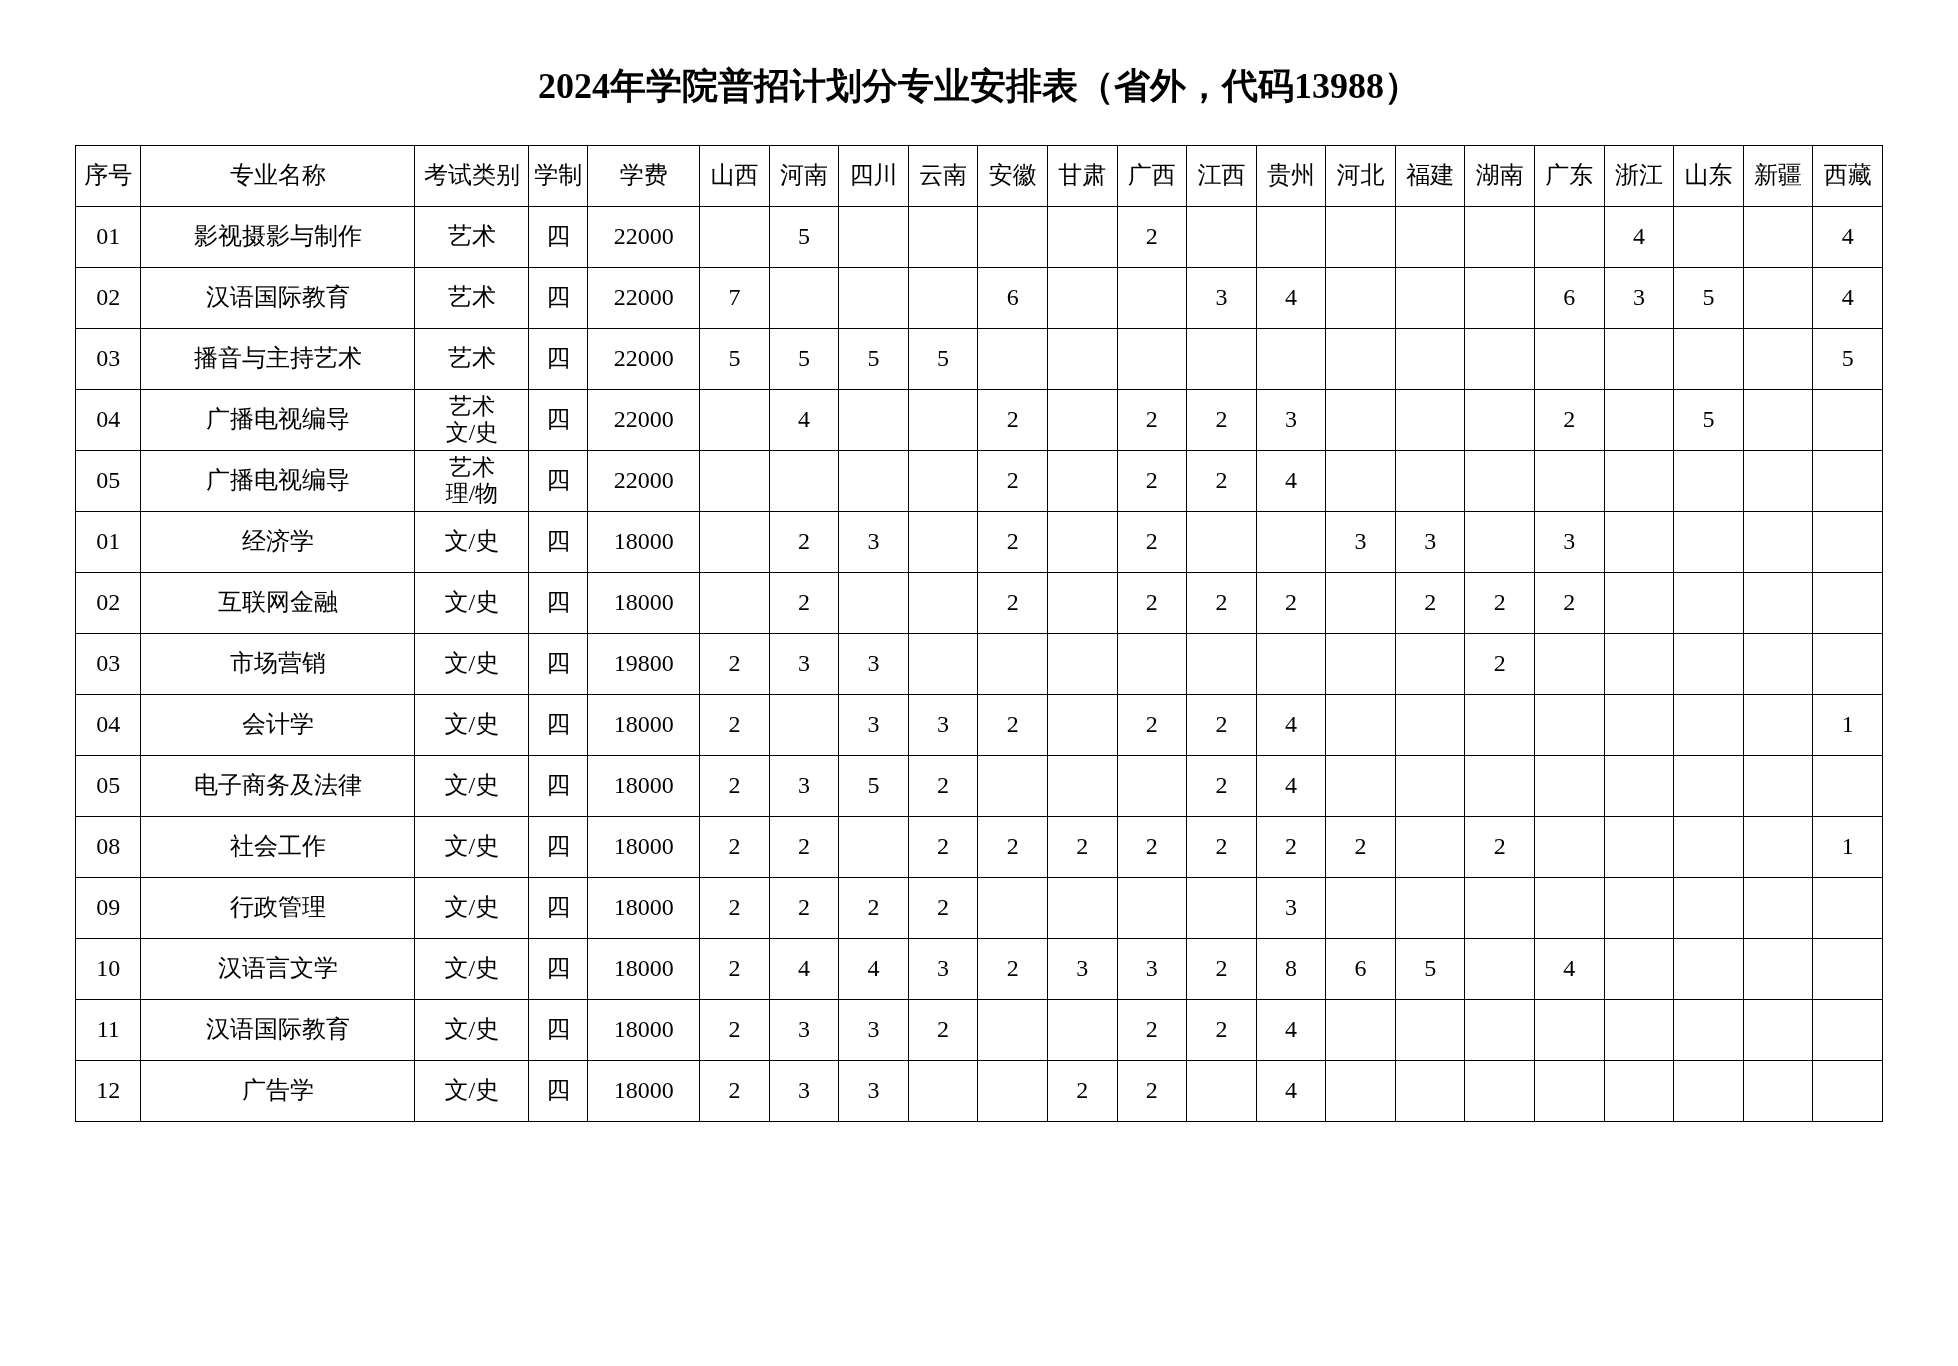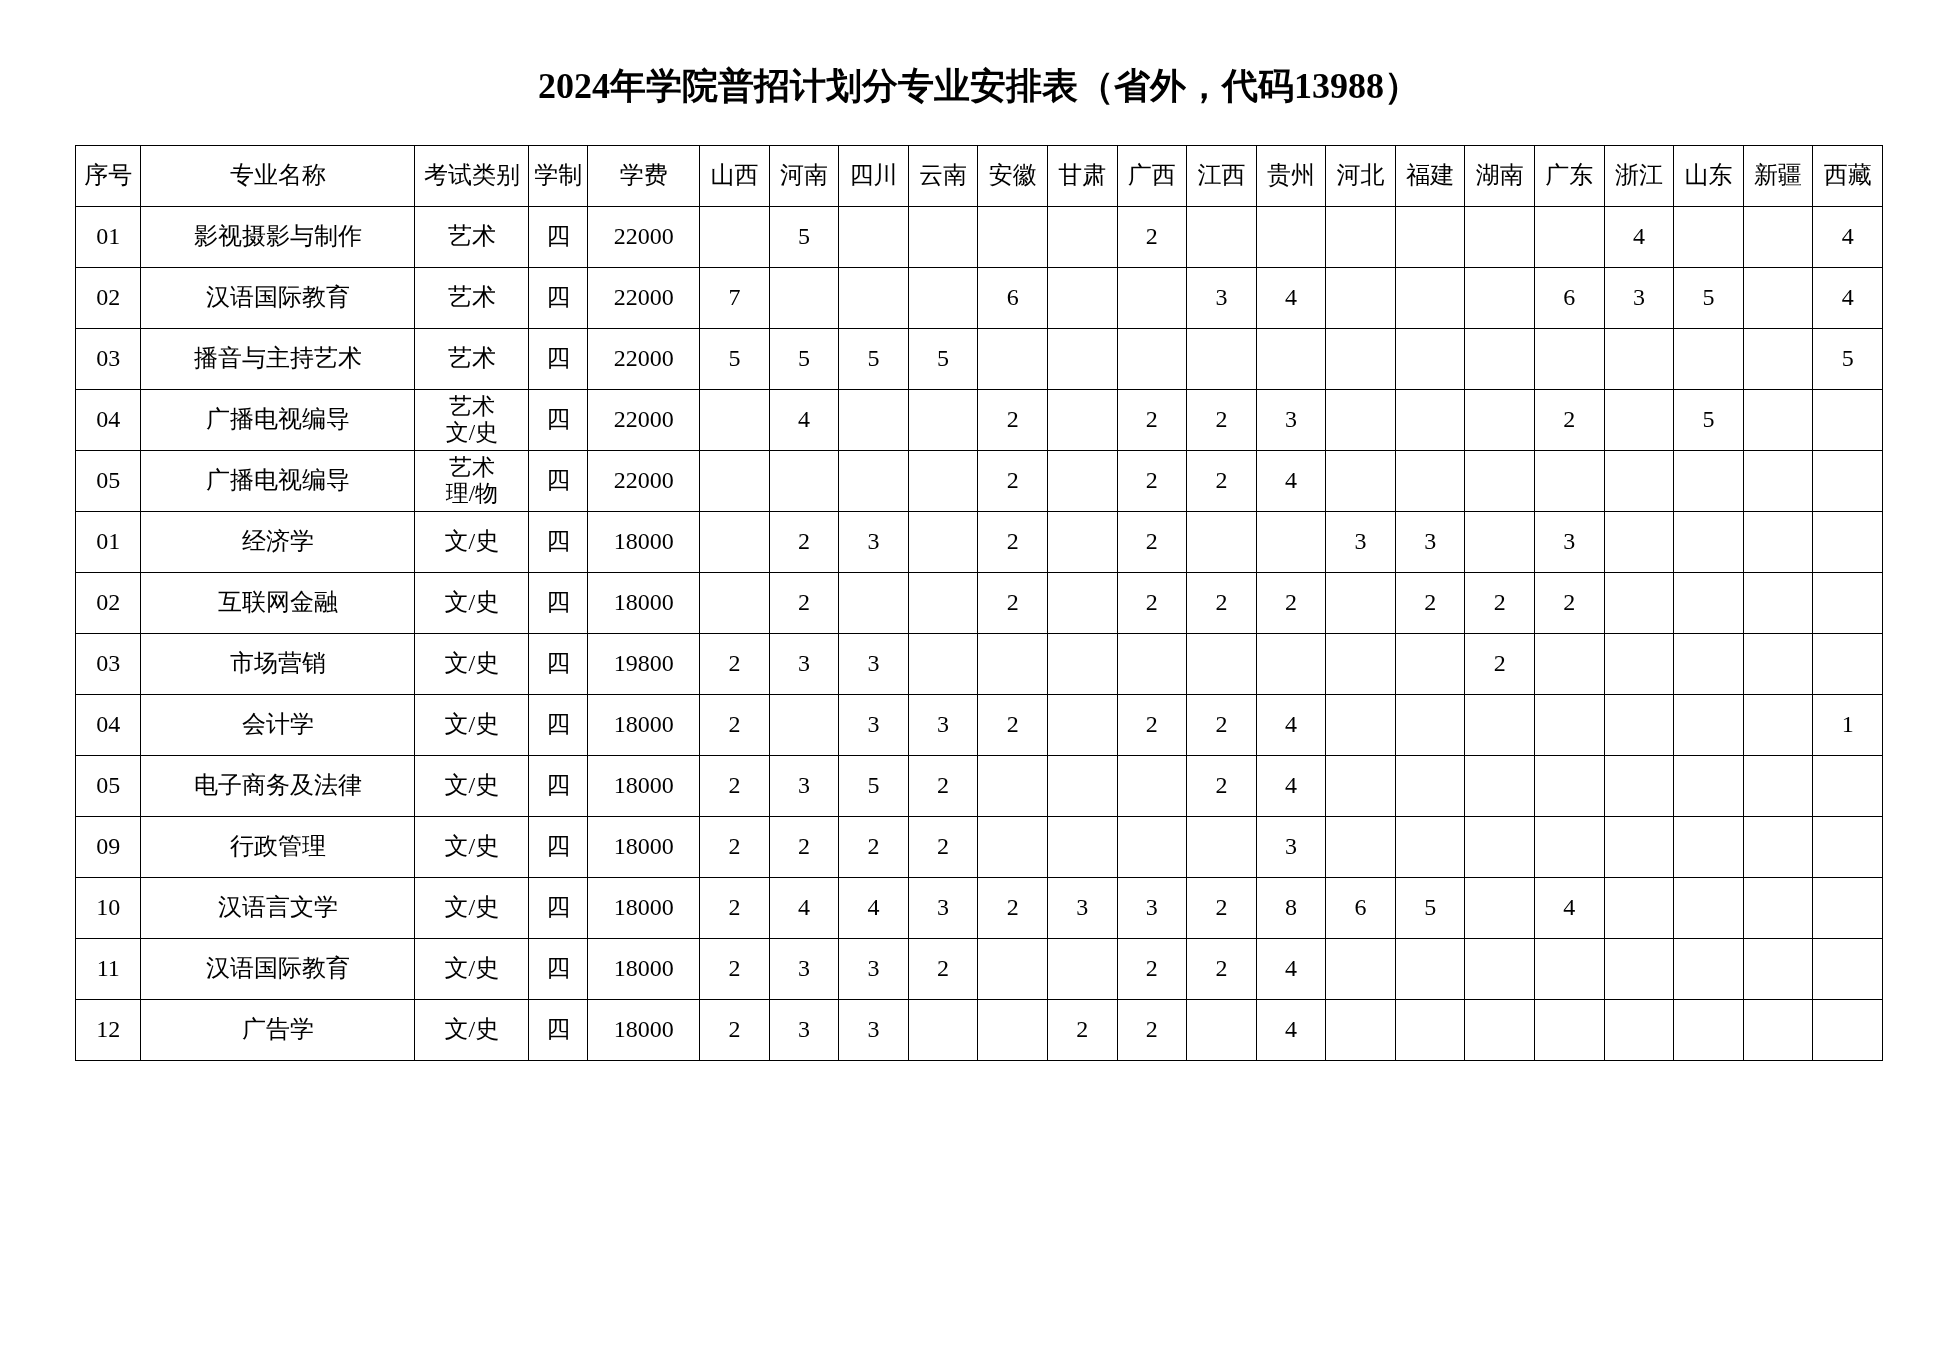--- a/index.html
+++ b/index.html
@@ -365,20 +365,44 @@
             <td class="num"></td>
             <td class="num"></td>
             <td class="num"></td>
             <td class="num"></td>
             <td class="num"></td>
             <td class="num"></td>
             <td class="num"></td>
             <td class="num"></td>
           </tr>
           <tr>
+            <td class="seq">08</td>
+            <td class="major">社会工作</td>
+            <td class="cat">文/史</td>
+            <td class="years">四</td>
+            <td class="fee">18000</td>
+            <td class="num">2</td>
+            <td class="num">2</td>
+            <td class="num"></td>
+            <td class="num">2</td>
+            <td class="num">2</td>
+            <td class="num">2</td>
+            <td class="num">2</td>
+            <td class="num">2</td>
+            <td class="num">2</td>
+            <td class="num">2</td>
+            <td class="num"></td>
+            <td class="num">2</td>
+            <td class="num"></td>
+            <td class="num"></td>
+            <td class="num"></td>
+            <td class="num"></td>
+            <td class="num">1</td>
+          </tr>
+          <tr>
             <td class="seq">09</td>
             <td class="major">行政管理</td>
             <td class="cat">文/史</td>
             <td class="years">四</td>
             <td class="fee">18000</td>
             <td class="num">2</td>
             <td class="num">2</td>
             <td class="num">2</td>
             <td class="num">2</td>
             <td class="num"></td>

